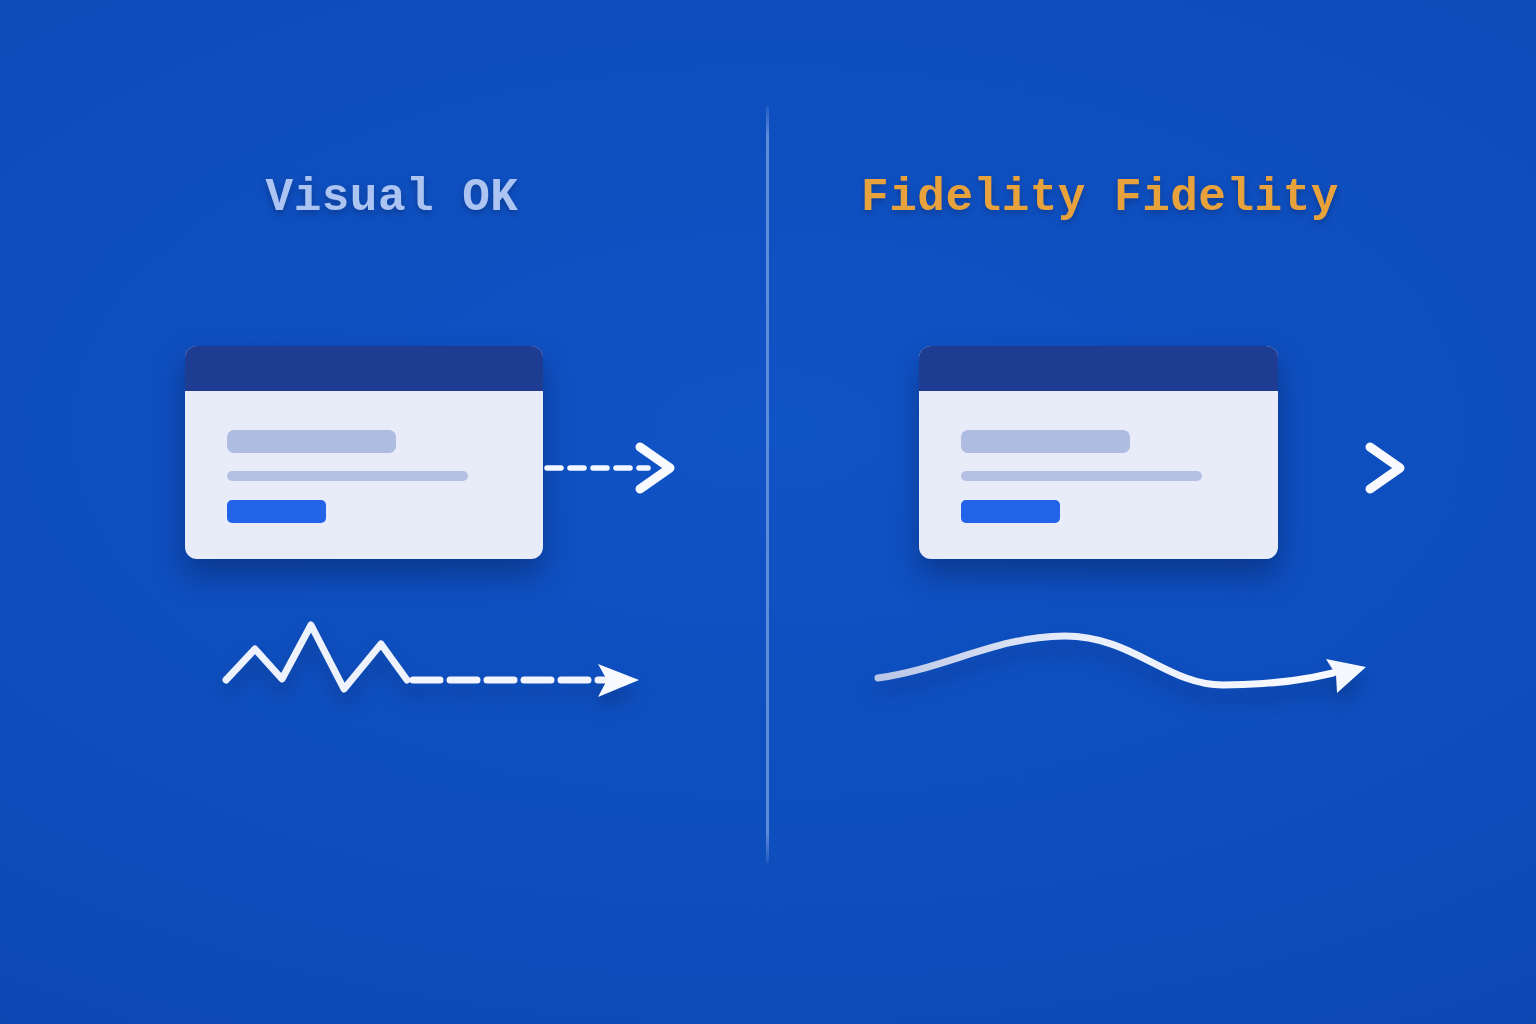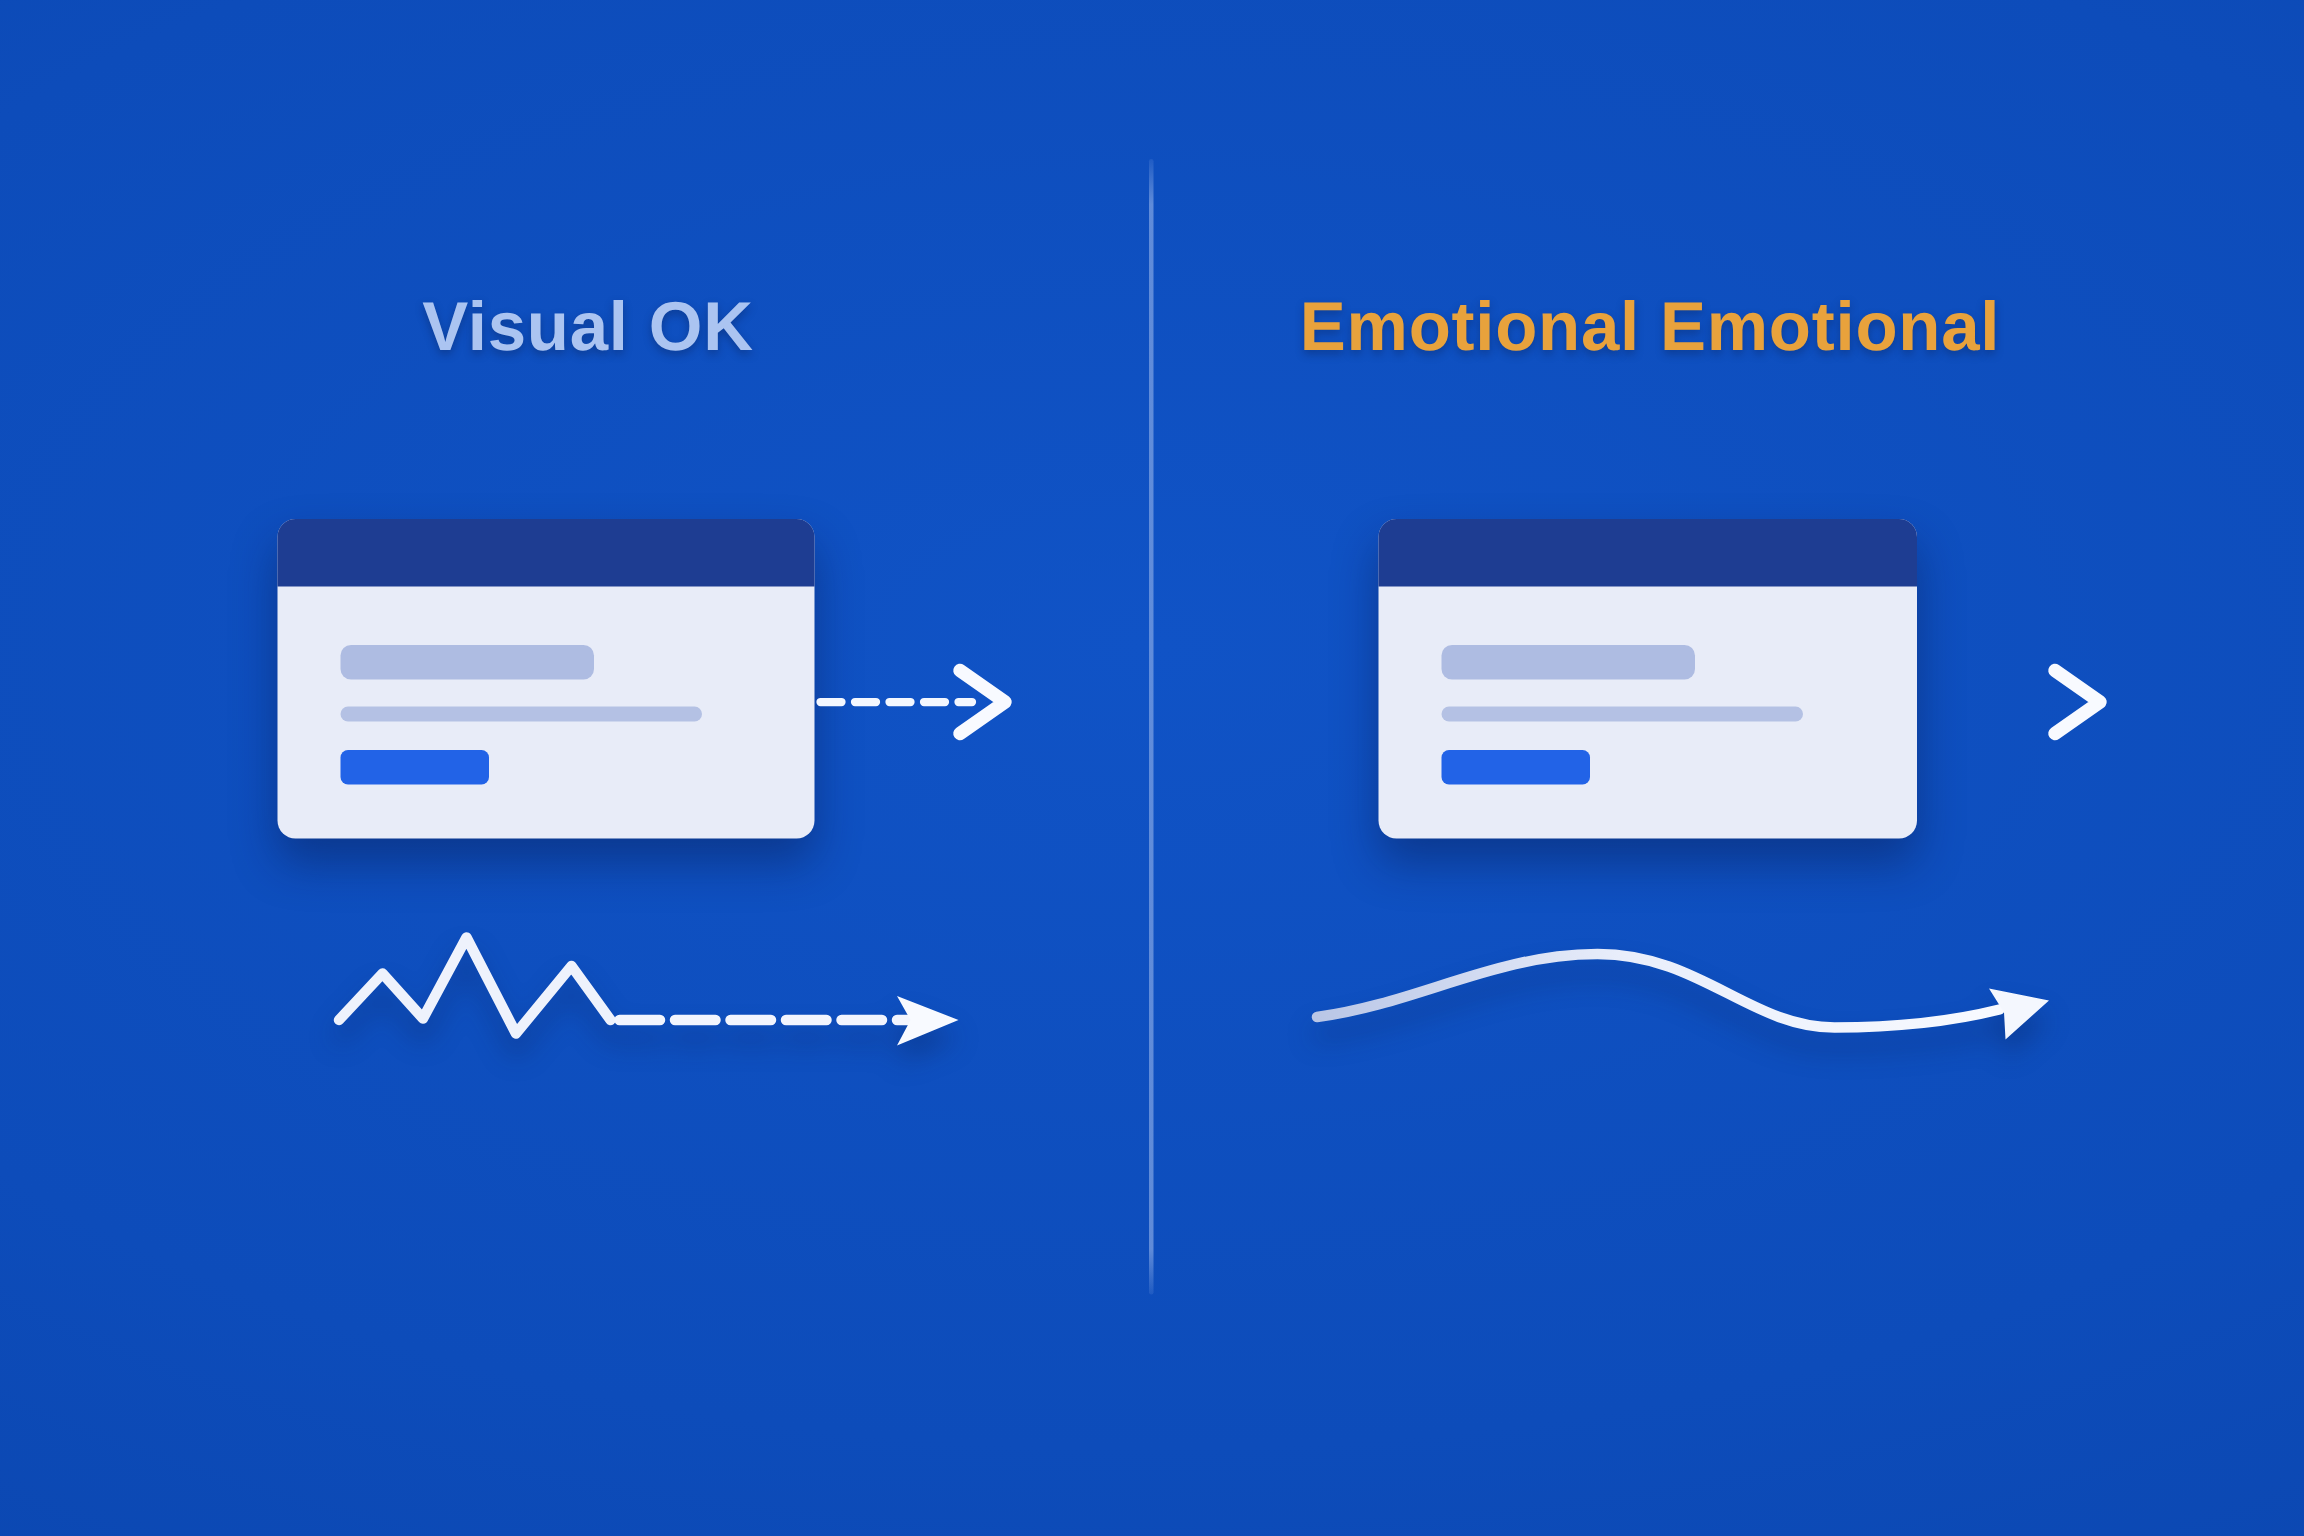--- a/index.html
+++ b/index.html
@@ -23,27 +23,28 @@
       rgba(130,165,228,0.15) 0%,
       rgba(130,165,228,0.70) 4%,
       rgba(130,165,228,0.70) 96%,
       rgba(130,165,228,0.15) 100%);
     border-radius: 2px;
   }
 
   
   .panel-title {
     position: absolute;
-    top: 190px;
+    top: 172px;
     transform: translateX(-50%);
     font-size: 46px;
     font-weight: bold;
     letter-spacing: 0.5px;
     white-space: nowrap;
     text-shadow: 0 3px 6px rgba(8,25,70,0.35);
+    font-family: Liberation Mono, monospace;
   }
   .title-left  { left: 392px;  color: #abc4f1; }
   .title-right { left: 1100px; color: #e8a23c; }
 
   
   .mock-card {
     position: absolute;
     top: 346px;
     width: 358px; height: 213px;
     background: #e8ecf8;
@@ -119,21 +120,21 @@
         </linearGradient>
       </defs>
       <path d="M13 72 H78" fill="none" stroke="url(#zgrad)" stroke-width="7" stroke-linecap="round" stroke-dasharray="30 9"></path>
       <polyline points="81,72 110,41 137,71 166,17 199,81 236,36 262,72" fill="none" stroke="#eef2fc" stroke-width="7" stroke-linecap="round" stroke-linejoin="round"></polyline>
       <path d="M268 72 H460" fill="none" stroke="#f2f5fe" stroke-width="7" stroke-linecap="round" stroke-dasharray="27 10"></path>
       <polygon points="453,56 494,72 453,89 462,72" fill="#f8faff"></polygon>
     </svg>
   </div>
 
   <div>
-    <div class="panel-title title-right">Emotional Emotional</div>
+    <div class="panel-title title-right">Fidelity Fidelity</div>
 
     <div class="mock-card card-right">
       <div class="card-header"></div>
       <div class="ph-heading"></div>
       <div class="ph-line"></div>
       <div class="ph-button"></div>
     </div>
 
     <svg class="svg-abs arrow-right-svg" width="140" height="60" viewBox="0 0 140 60">
       <defs>

